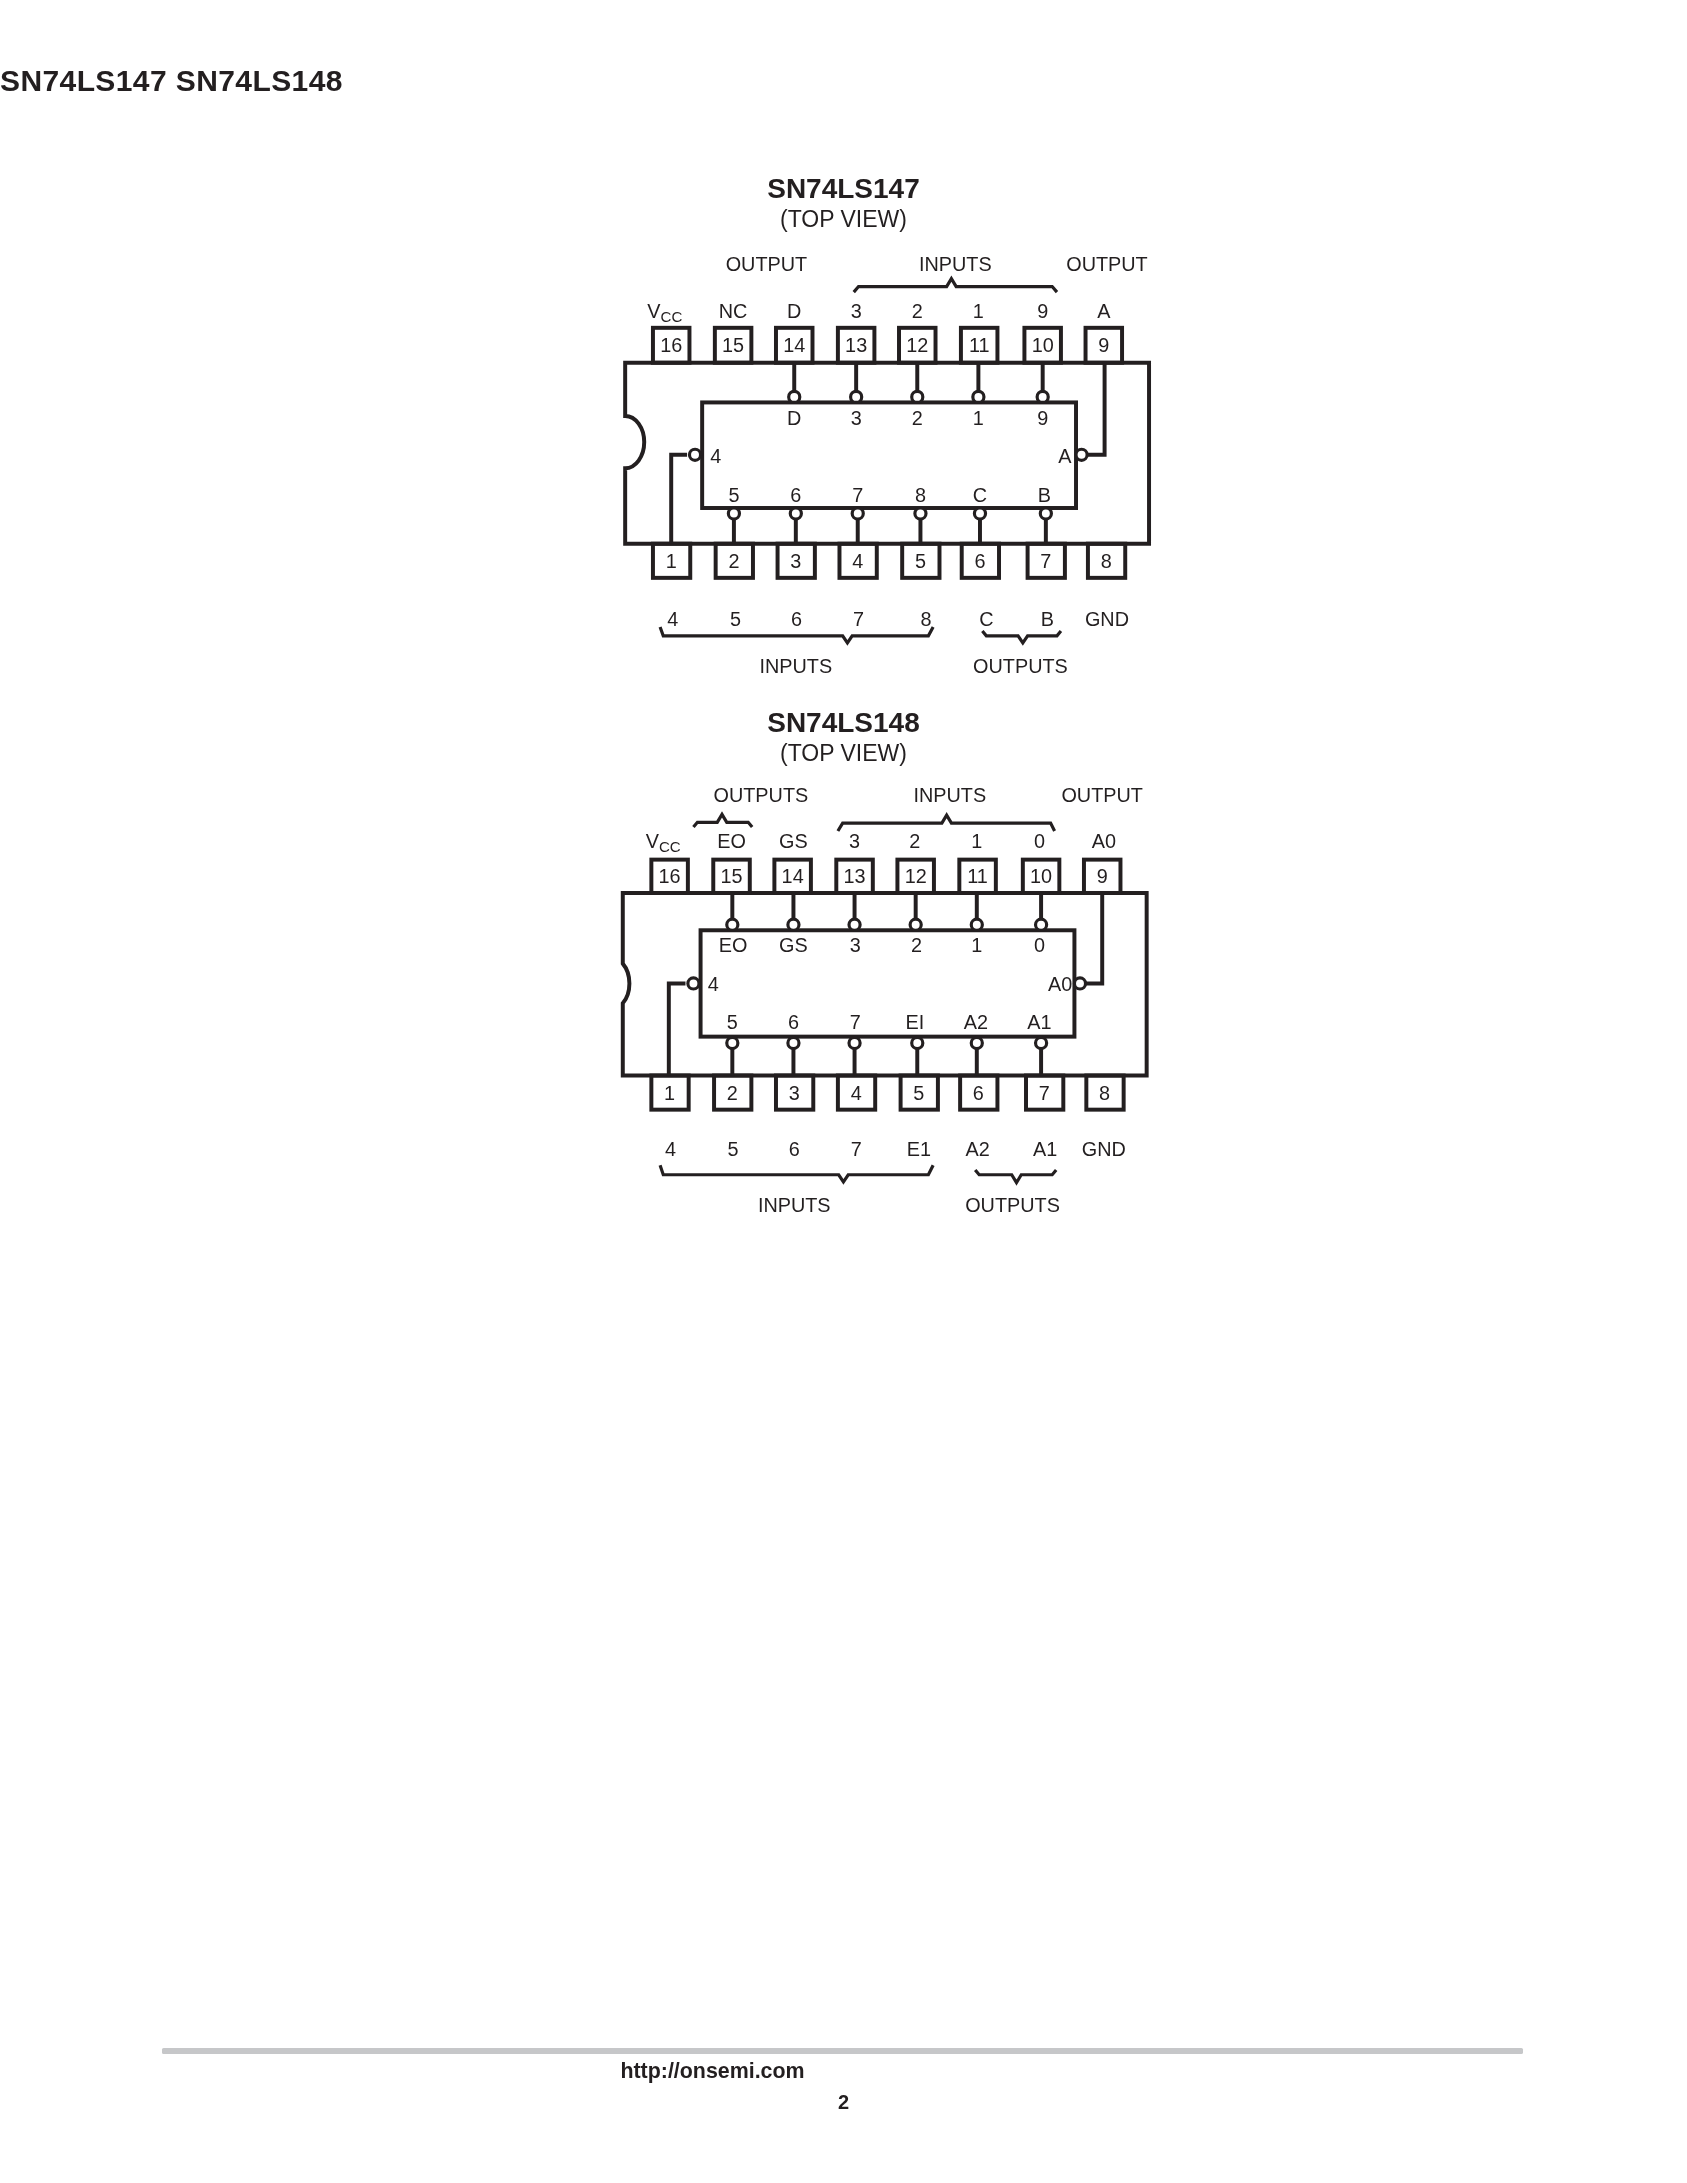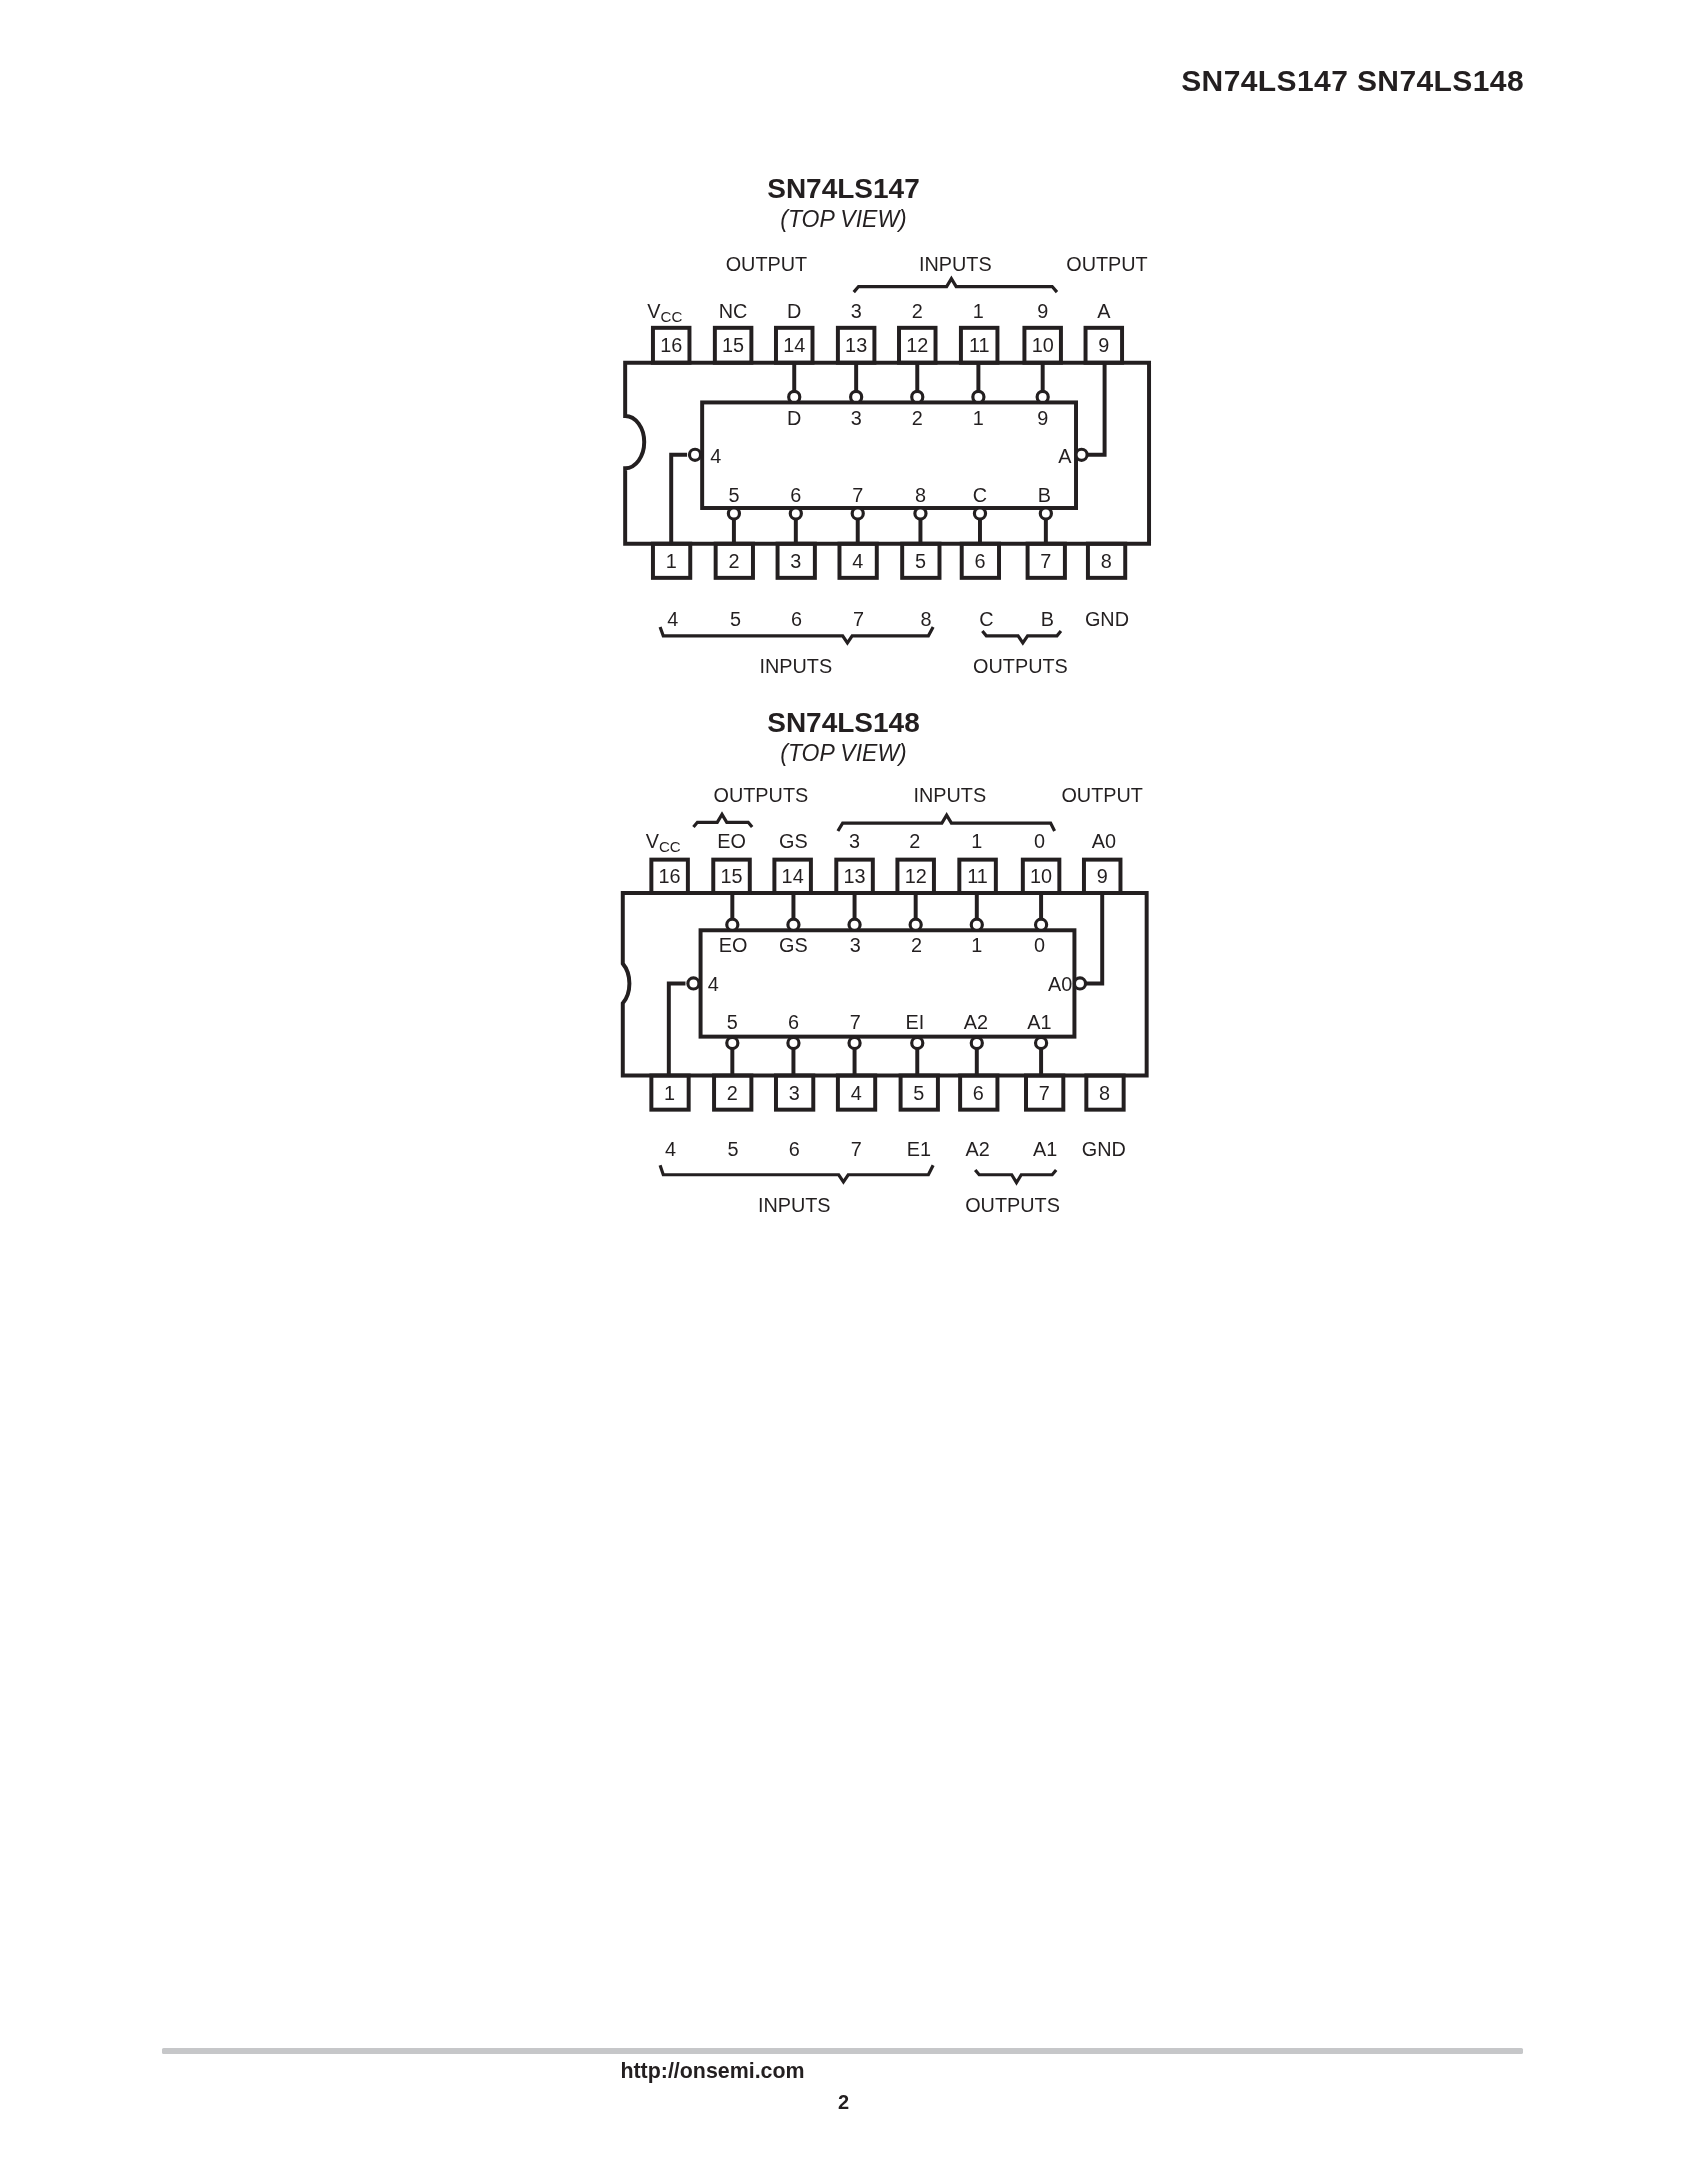--- a/index.html
+++ b/index.html
@@ -1,22 +1,22 @@
 <!DOCTYPE html>
 <html style="font-size:12.7px"><head>
 <meta charset="utf-8">
 <style>
   html, body { margin: 0; padding: 0; background: #ffffff; }
   body { width: 1687px; height: 2183px; position: relative; overflow: hidden;
          font-family: "Liberation Sans", sans-serif; color: #231f20; }
   .abs { position: absolute; }
-  .page-title { left: 0; width: 1524px; top: 64px; text-align: right;
+  .page-title { left: 0; width: 1524px; top: 64px; text-align: left;
                 font-weight: bold; font-size: 30px; letter-spacing: 0.4px; }
   .chip-title { left: 0; width: 1687px; text-align: center; font-weight: bold; font-size: 28px; }
-  .chip-sub { left: 0; width: 1687px; text-align: center; font-size: 23px; font-style: italic; }
+  .chip-sub { left: 0; width: 1687px; text-align: center; font-size: 23px; }
   .diagram { left: 0; top: 0; padding-left: 44px; }
   .diagram svg text { font-family: "Liberation Sans", sans-serif; fill: #231f20; }
   .footer-rule { left: 162px; width: 1361px; top: 2048px; height: 6.4px; background: #c6c7c9; border-radius: 1.6px; }
   .footer-url { left: 0; width: 1425px; top: 2059px; text-align: center; font-weight: bold; font-size: 21.4px; }
   .footer-page { left: 0; width: 1687px; top: 2091px; text-align: center; font-weight: bold; font-size: 20px; }
 </style>
 </head>
 <body>
 
 <div class="abs page-title">SN74LS147 SN74LS148</div>

